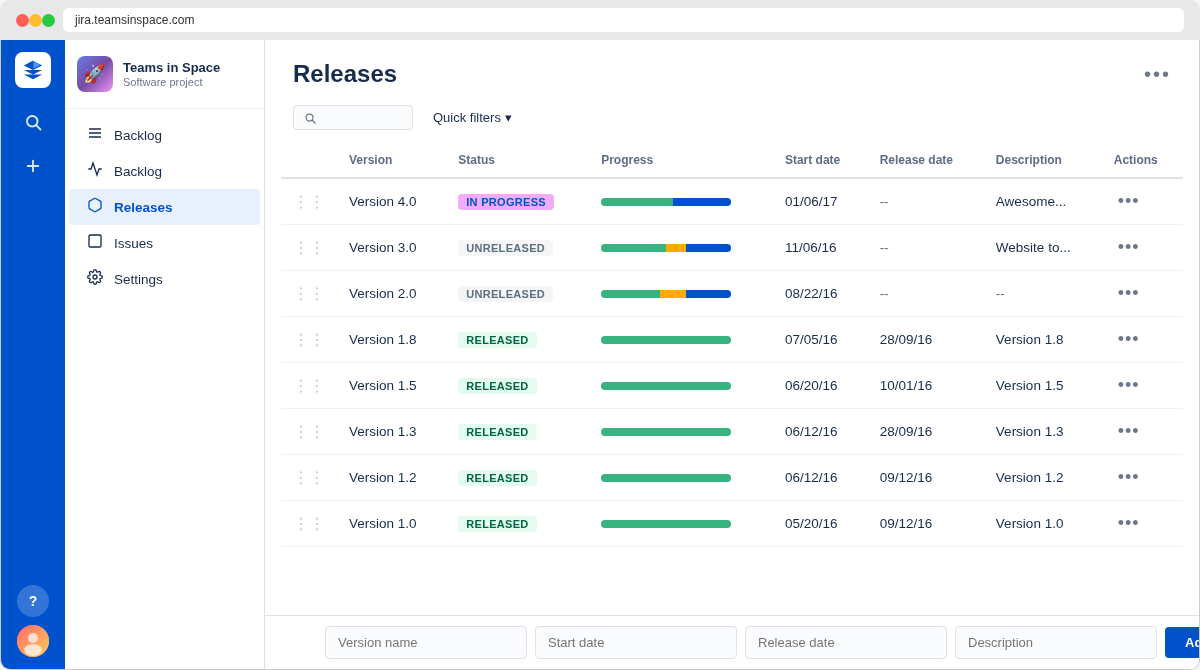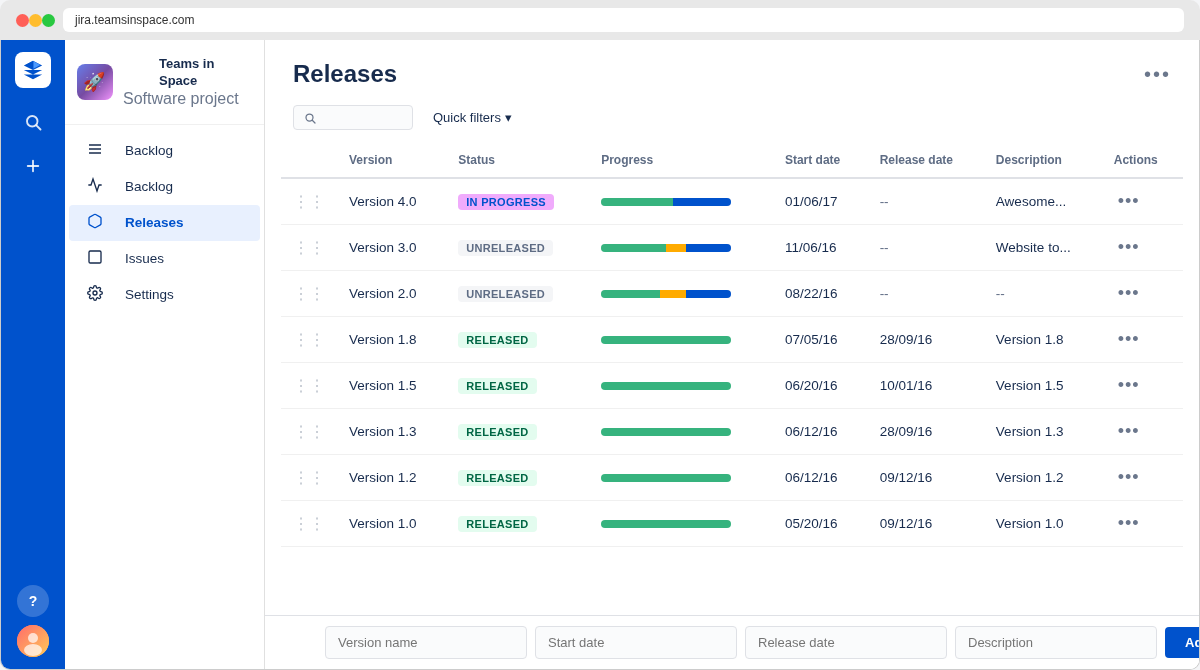--- a/index.html
+++ b/index.html
@@ -107,29 +107,29 @@
     }
     .project-avatar {
       width: 36px; height: 36px;
       border-radius: 8px;
       background: linear-gradient(135deg, #667eea, #764ba2, #f093fb);
       flex-shrink: 0;
       display: flex; align-items: center; justify-content: center;
       font-size: 18px;
     }
     .project-info { display: flex; flex-direction: column; }
-    .project-name { font-size: 13px; font-weight: 600; color: #172b4d; line-height: 1.3; margin-left: 36px; }
-    .project-type { font-size: 16px; color: #6b778c; }
+    .project-name { font-size: 13px; font-weight: 600; color: #172b4d; line-height: 1.3; }
+    .project-type { font-size: 11px; color: #6b778c; }
 
     .sidebar-nav { padding: 8px 0; }
     .sidebar-item {
       display: flex;
       align-items: center;
       padding: 8px 16px;
-      gap: 20px;
+      gap: 9px;
       cursor: pointer;
       font-size: 13.5px;
       color: #172b4d;
       border-radius: 4px;
       margin: 0 4px;
     }
     .sidebar-item.active {
       background: #e8f0fe;
       color: #0052cc;
       font-weight: 600;

